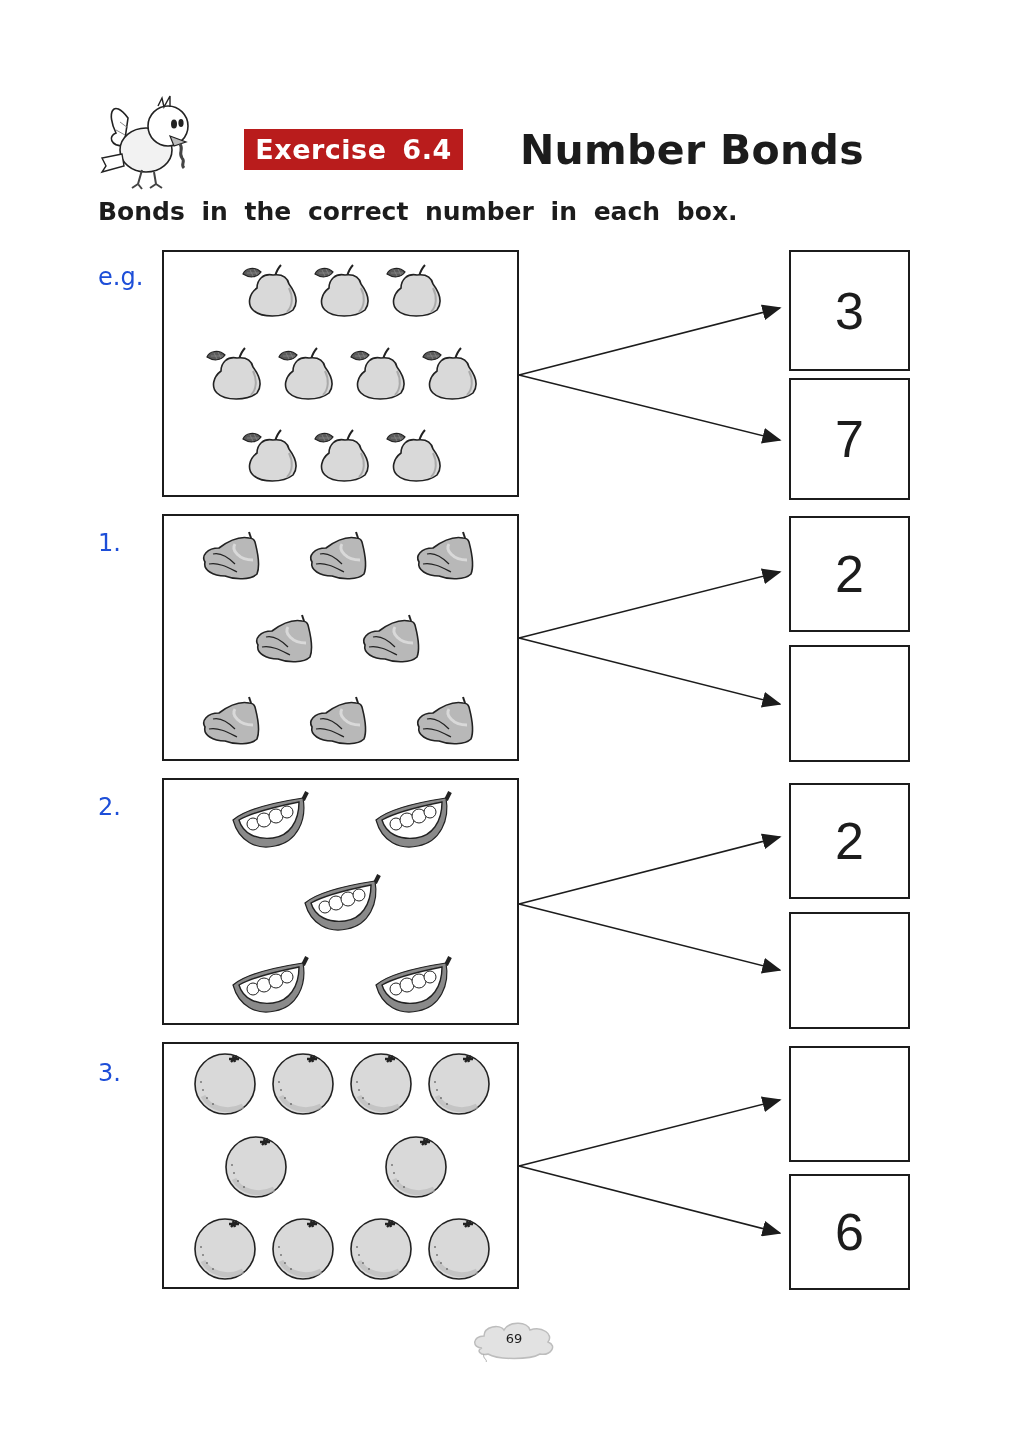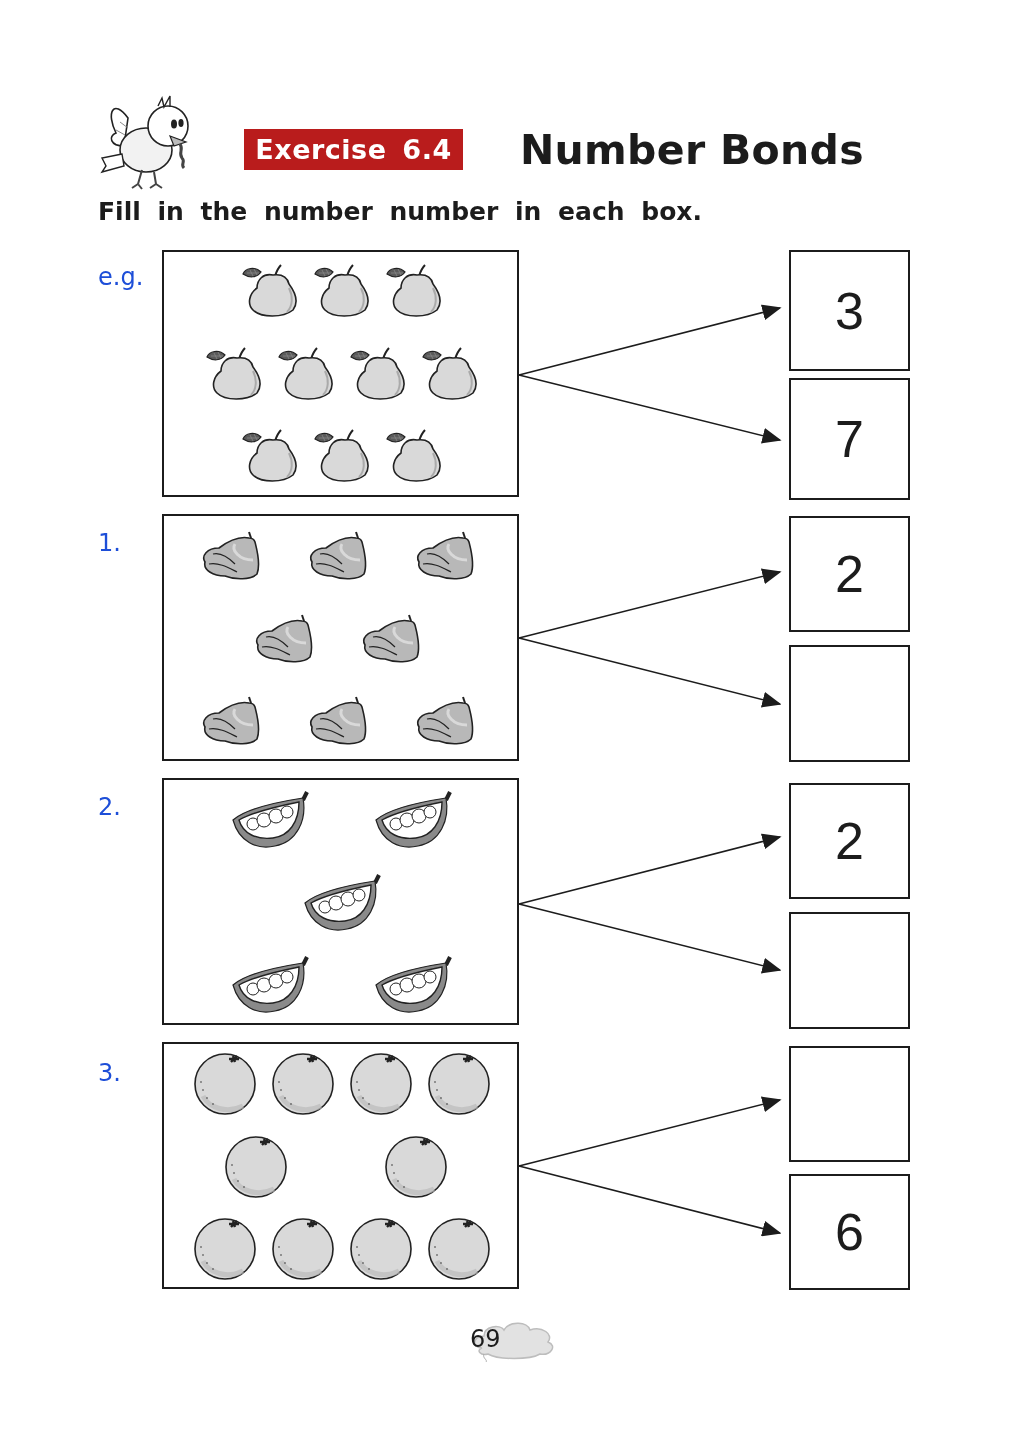--- a/index.html
+++ b/index.html
@@ -16,21 +16,21 @@
            word-spacing: 8px; color: #1c1c1c; }
   .qlabel { font-size: 24px; color: #1d4ed8; line-height: 30px; }
   .picbox { border: 2px solid #1c1c1c; background: #fff; box-sizing: border-box; }
   .ansbox { border: 2px solid #1c1c1c; background: #fff; box-sizing: border-box;
             width: 121px; font-size: 52px; color: #1c1c1c; text-align: center;
             display: flex; align-items: center; justify-content: center;
             font-family: "Liberation Sans", sans-serif; font-weight: normal; }
   .fruit { position: absolute; }
   .arrows { left: 0; top: 0; width: 1024px; height: 1447px; pointer-events: none; }
   .pagebadge { left: 470px; top: 1318px; width: 88px; height: 44px; }
-  .pagenum { left: 470px; top: 1326px; width: 88px; font-size: 24px;
+  .pagenum { left: 470px; top: 1326px; width: 88px; text-align: center; font-size: 13px;
              color: #1c1c1c; line-height: 26px; }
 </style>
 </head>
 <body>
 
 <svg class="abs bird" viewBox="0 0 100 104">
   <path d="M30 30 C15 10, 8 25, 18 45 C10 48, 12 58, 26 58 Z" fill="#fff" stroke="#222" stroke-width="1.6"></path>
   <path d="M22 34 L30 40 M18 42 L27 47" stroke="#888" stroke-width="1"></path>
   <ellipse cx="48" cy="62" rx="26" ry="22" fill="#f2f2f2" stroke="#222" stroke-width="1.6"></ellipse>
   <circle cx="70" cy="38" r="20" fill="#fff" stroke="#222" stroke-width="1.6"></circle>
@@ -38,21 +38,21 @@
   <ellipse cx="76" cy="36" rx="3" ry="4.5" fill="#222"></ellipse>
   <ellipse cx="83" cy="35" rx="2.6" ry="4" fill="#222"></ellipse>
   <path d="M72 48 L88 54 L76 58 Z" fill="#bbb" stroke="#222" stroke-width="1.2"></path>
   <path d="M82 56 C86 62, 80 64, 84 70 C88 74, 82 76, 86 80" fill="none" stroke="#444" stroke-width="3"></path>
   <path d="M24 66 L4 70 L8 78 L4 84 L26 78 Z" fill="#fff" stroke="#222" stroke-width="1.4"></path>
   <path d="M44 82 L40 96 M40 96 L34 100 M40 96 L44 101 M56 84 L58 96 M58 96 L52 100 M58 96 L64 100" stroke="#444" stroke-width="2"></path>
 </svg>
 
 <div class="abs ex-badge">Exercise 6.4</div>
 <div class="abs title">Number Bonds</div>
-<div class="abs instr">Fill in the number number in each box.</div>
+<div class="abs instr">Bonds in the correct number in each box.</div>
 
 <svg class="abs arrows" id="arrows">
     <defs>
       <marker id="ah" markerWidth="12" markerHeight="10" refX="11" refY="5" orient="auto">
   <path d="M0 0 L12 5 L0 10 Z" fill="#1c1c1c"></path>
       </marker>
     </defs>
     <line x1="519" y1="375" x2="780" y2="308" stroke="#1c1c1c" stroke-width="1.6" marker-end="url(#ah)"></line>
     <line x1="519" y1="375" x2="780" y2="440" stroke="#1c1c1c" stroke-width="1.6" marker-end="url(#ah)"></line>
     <line x1="519" y1="638" x2="780" y2="572" stroke="#1c1c1c" stroke-width="1.6" marker-end="url(#ah)"></line>

